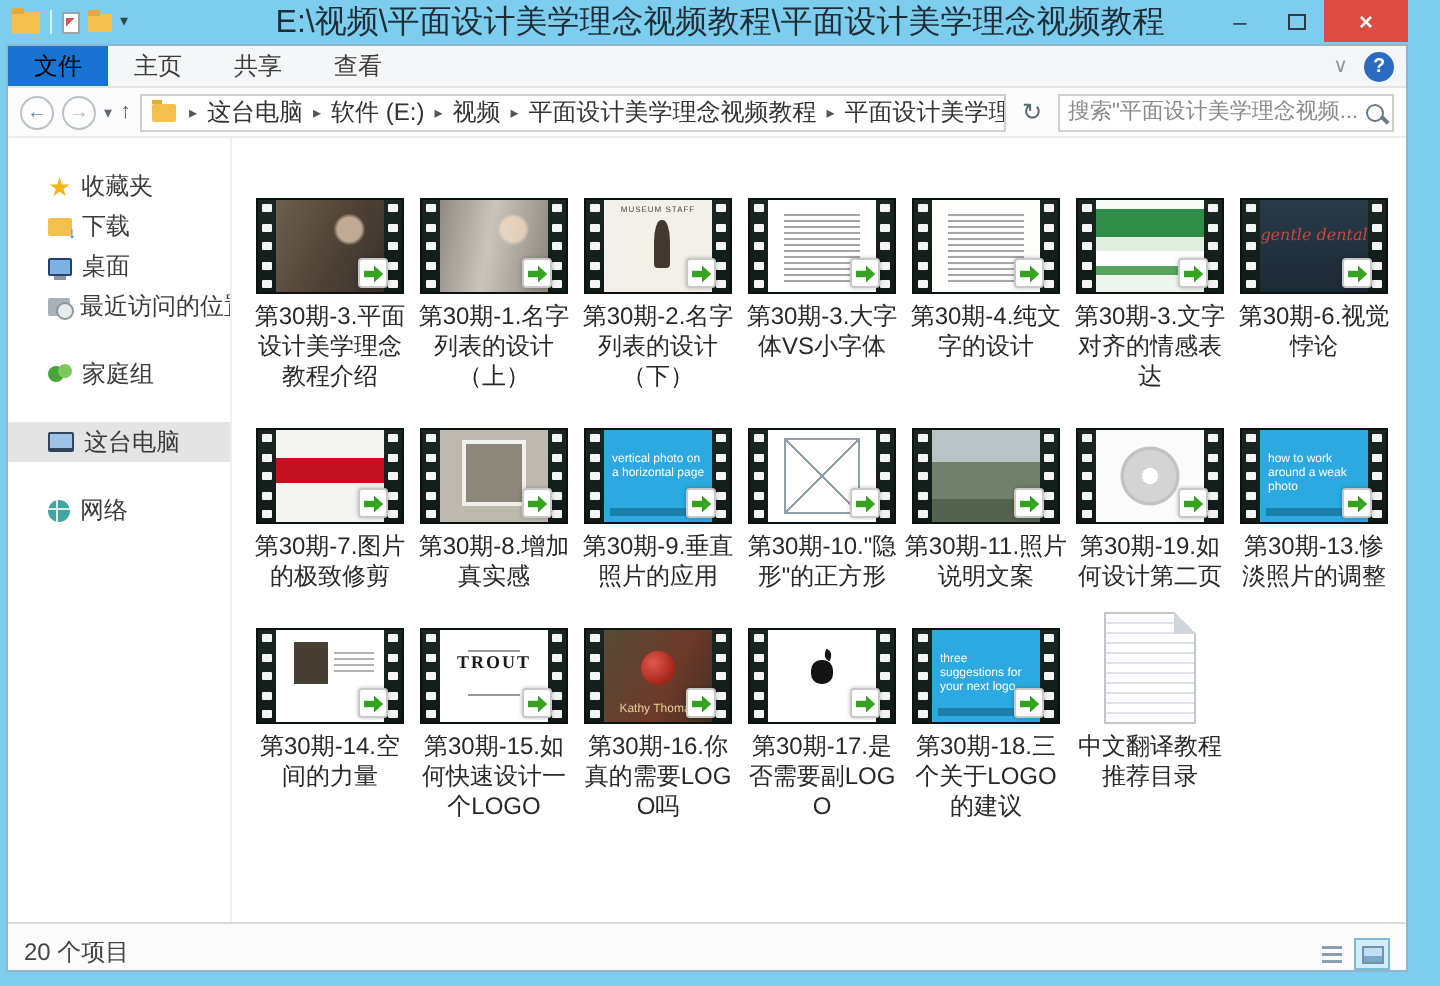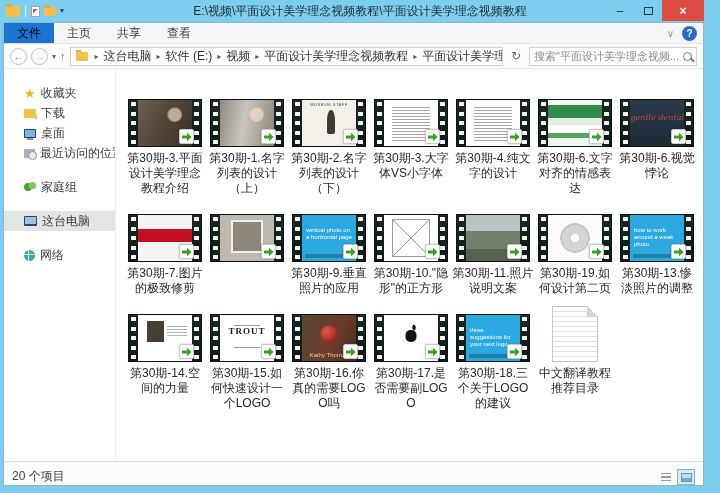--- a/index.html
+++ b/index.html
@@ -9,21 +9,21 @@
   
   .window { position:absolute; inset:0; display:flex; flex-direction:column; }
   .titlebar { height:22px; flex:0 0 22px; display:flex; align-items:center; position:relative; padding-left:6px; }
   .app-ico { width:14px; height:11px; background:#f3bf4d; border-radius:1px; position:relative; flex:0 0 auto; }
   .app-ico::before { content:""; position:absolute; top:-2px; left:0; width:6px; height:3px; background:#e4a93a; border-radius:1px 1px 0 0; }
   .tb-sep { width:1px; height:12px; background:rgba(255,255,255,.7); margin:0 5px; }
   .qat { display:flex; align-items:center; gap:4px; }
   .qat-page { width:9px; height:11px; background:#fff; border:1px solid #9aa6ad; position:relative; }
   .qat-page::after { content:""; position:absolute; left:1px; top:2px; width:5px; height:6px; background:linear-gradient(135deg,#d9534f 40%,transparent 41%); }
   .qat-caret { font-size:8px; color:#33454f; line-height:1; }
-  .win-title { position:absolute; left:50%; transform:translateX(-50%); font-size:12px; color:#1f2d36; white-space:nowrap; }
+  .win-title { position:absolute; left:50%; transform:translateX(-50%); font-size:16px; color:#1f2d36; white-space:nowrap; }
   .win-controls { position:absolute; right:16px; top:0; height:21px; display:flex; align-items:stretch; }
   .wc { width:28px; display:flex; align-items:center; justify-content:center; font-size:12px; color:#2b3a44; }
   .wc-max-box { width:9px; height:8px; border:1px solid #2b3a44; }
   .wc-close { width:42px; background:#dc4c41; color:#fff; font-size:12px; font-weight:bold; }
 
   .frame { flex:1; margin:0 16px 7px 3px; background:#fff; border:1px solid #8fb6ca; display:flex; flex-direction:column; overflow:hidden; }
 
   
   .tabrow { height:21px; flex:0 0 21px; background:#f5f6f7; border-bottom:1px solid #e4e4e4; display:flex; align-items:stretch; position:relative; }
   .rtab { padding:0 13px; font-size:12px; color:#3c3c3c; display:flex; align-items:center; }
@@ -95,21 +95,21 @@
   .k-slide::after { content:""; position:absolute; left:3px; right:3px; bottom:3px; height:4px; background:rgba(4,48,72,.35); }
   .k-xsquare::before { content:""; position:absolute; inset:4px 8px;
       background:
         linear-gradient(to top right, #0000 calc(50% - .5px), #8fa0a8 calc(50% - .5px) calc(50% + .5px), #0000 calc(50% + .5px)),
         linear-gradient(to bottom right, #0000 calc(50% - .5px), #8fa0a8 calc(50% - .5px) calc(50% + .5px), #0000 calc(50% + .5px));
       border:1px solid #8fa0a8; background-color:#fff; }
   .k-disc::before { content:""; position:absolute; left:50%; top:50%; width:32px; height:32px; transform:translate(-50%,-50%); border-radius:50%;
       background:radial-gradient(circle, #ffffff 0 4px, #d4d4d4 4px 13px, #c3c3c3 13px 14.5px, #0000 15px); }
   .k-portrait::before { content:""; position:absolute; left:9px; top:6px; width:17px; height:21px; background:#473e34; }
   .k-portrait::after { content:""; position:absolute; right:5px; top:9px; width:20px; height:13px; background:repeating-linear-gradient(#0000 0 2px, #b3b3b3 2px 3px); }
-  .k-script .shot-text { padding:14px 0 0 0; text-align:right; font-size:8px; font-style:italic; font-family:"DejaVu Serif",serif; }
+  .k-script .shot-text { padding:14px 0 0 0; text-align:center; font-size:8px; font-style:italic; font-family:"DejaVu Serif",serif; }
   .k-trout .shot-text { padding:13px 0 0 0; text-align:center; font-size:9px; font-weight:bold; letter-spacing:1px; font-family:"Liberation Serif",serif; }
   .k-trout::before { content:""; position:absolute; left:26%; right:26%; top:10px; height:1px; background:#9a9a9a; }
   .k-trout::after { content:""; position:absolute; left:26%; right:26%; bottom:13px; height:1px; background:#9a9a9a; }
   .k-logo::before { content:""; position:absolute; left:50%; top:42%; transform:translate(-50%,-50%); width:17px; height:17px; border-radius:50%;
       background:radial-gradient(circle at 35% 35%, #e4584c, #a1241b 72%); }
   .k-logo .shot-text { top:auto; bottom:2px; padding:0; text-align:center; font-size:6px; line-height:7px; }
   .k-apple::before { content:""; position:absolute; left:50%; top:46%; transform:translate(-50%,-50%); width:11px; height:12px; background:#141414; border-radius:5px; }
   .k-apple::after { content:""; position:absolute; left:52%; top:22%; width:4px; height:5px; background:#141414; border-radius:0 80% 0 80%; transform:rotate(25deg); }
 
   .doc-icon { width:46px; height:56px; position:relative; border:1px solid #c2c7cb; margin-bottom:2px;
@@ -403,21 +403,21 @@
                     <span class="hole"></span>
         </span>
         <span class="badge">
           <svg width="10" height="10" viewBox="0 0 10 10">
                       <polygon points="0,3.4 5,3.4 5,0.8 9.6,5 5,9.2 5,6.6 0,6.6" fill="#35a31f"></polygon>
                     </svg>
         </span>
       </div>
 
     </div>
-    <div class="caption">第30期-6.文字对齐的情感表达</div>
+    <div class="caption">第30期-3.文字对齐的情感表达</div>
   </div>
 
   <div class="file-item">
     <div class="thumb-box">
       <div class="film">
         <span class="strip">
           <span class="hole"></span>
                     <span class="hole"></span>
                     <span class="hole"></span>
                     <span class="hole"></span>
@@ -496,20 +496,21 @@
                     <span class="hole"></span>
         </span>
         <span class="badge">
           <svg width="10" height="10" viewBox="0 0 10 10">
                       <polygon points="0,3.4 5,3.4 5,0.8 9.6,5 5,9.2 5,6.6 0,6.6" fill="#35a31f"></polygon>
                     </svg>
         </span>
       </div>
 
     </div>
+    <div class="caption">第30期-8.增加真实感</div>
   </div>
 
   <div class="file-item">
     <div class="thumb-box">
       <div class="film">
         <span class="strip">
           <span class="hole"></span>
                     <span class="hole"></span>
                     <span class="hole"></span>
                     <span class="hole"></span>

